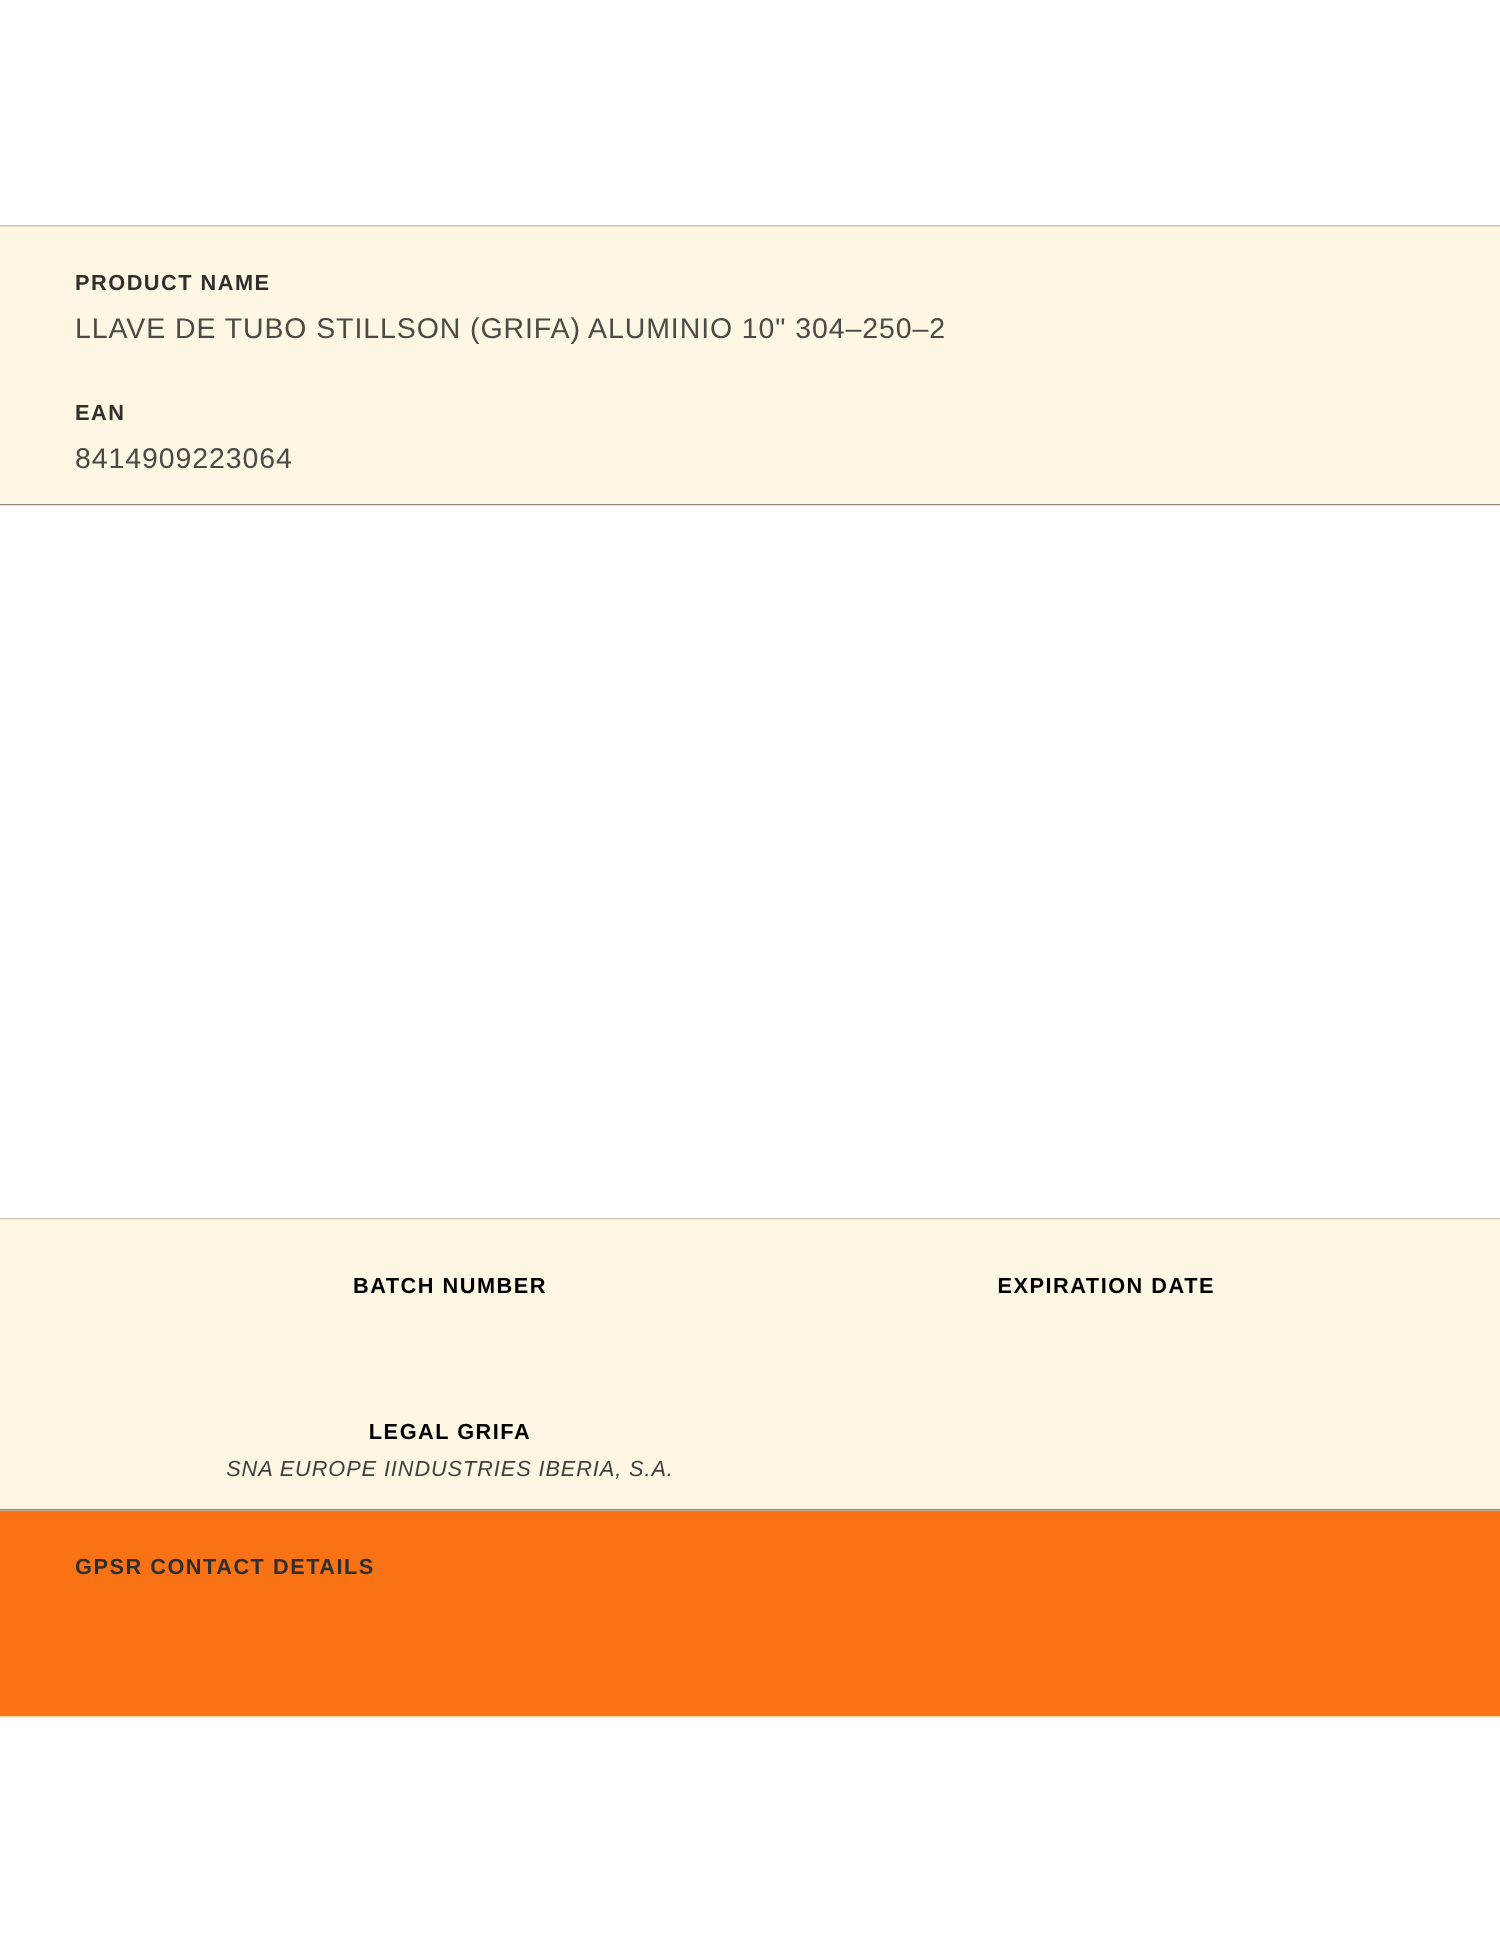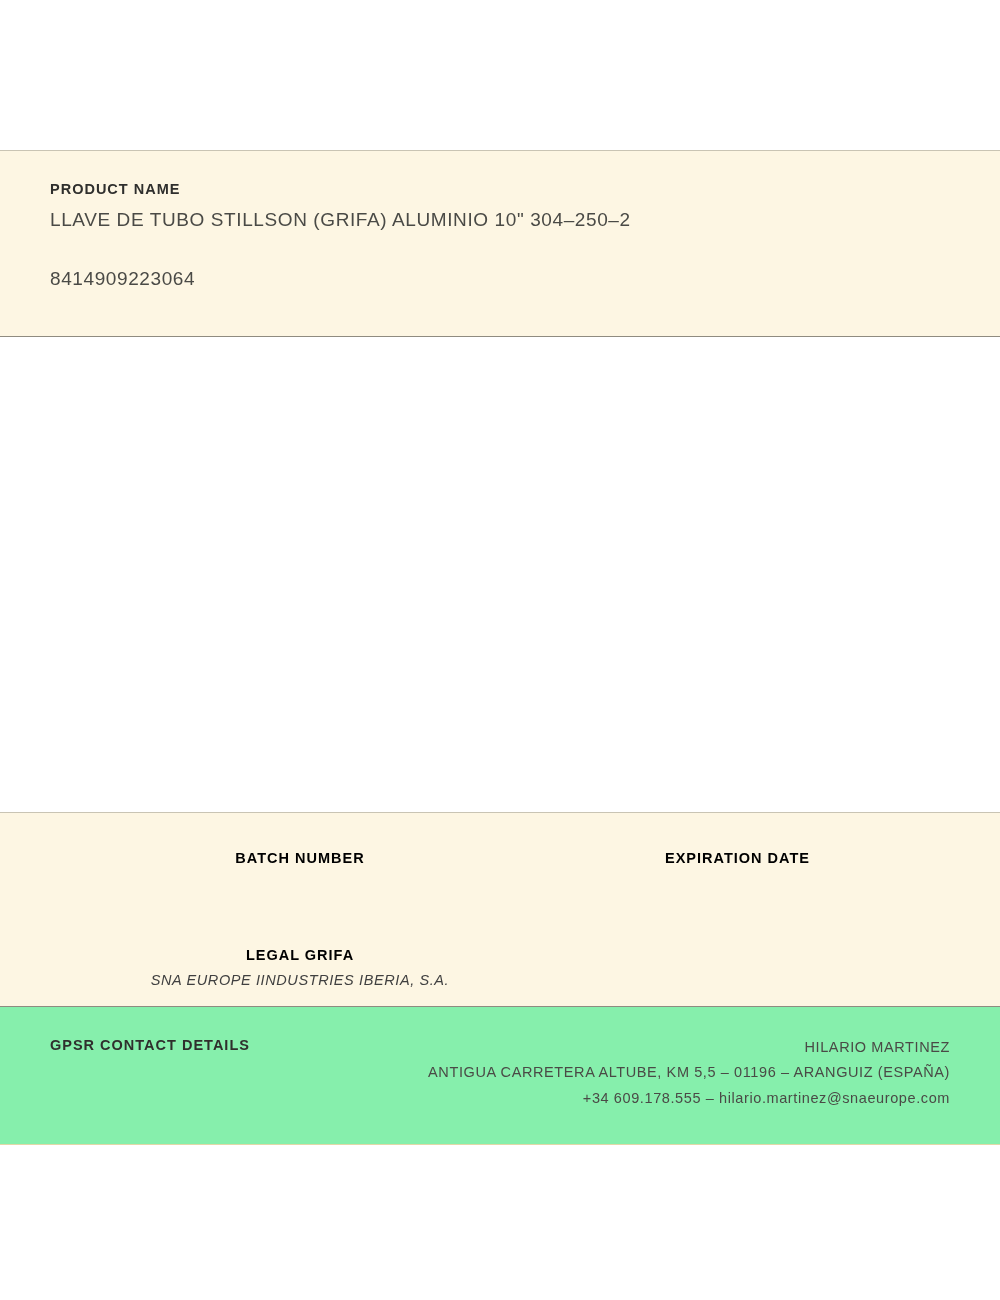--- a/index.html
+++ b/index.html
@@ -118,21 +118,21 @@
     font-style: italic;
   }
 
   .cell-right .col-head,
   .cell-right .col-val {
     margin-left: 65px;
   }
 
   
   .block-gpsr {
-    background: #86efac;
+    background: #f97316;
     height: 138px;
     box-sizing: border-box;
     padding: 28px 50px 0 50px;
     display: flex;
     justify-content: space-between;
     align-items: flex-start;
     border-bottom: 1px solid #e2d8a8;
   }
 
   .gpsr-label {
@@ -166,20 +166,21 @@
 <div class="page">
 
   <div class="spacer-top"></div>
 
   <section class="block-identity">
     <div class="field-group">
       <div class="field-label">PRODUCT NAME</div>
       <div class="field-value">LLAVE DE TUBO STILLSON (GRIFA) ALUMINIO 10" 304–250–2</div>
     </div>
     <div class="field-group">
+      <div class="field-label">EAN</div>
       <div class="field-value">8414909223064</div>
     </div>
   </section>
 
   <section class="block-empty"></section>
 
   <section class="block-batch">
     <div class="batch-row row-one">
       <div class="cell cell-left">
         <div class="col-head">BATCH NUMBER</div>
@@ -193,22 +194,17 @@
     <div class="batch-row row-two">
       <div class="cell cell-left">
         <div class="col-head">LEGAL GRIFA</div>
         <div class="col-val">SNA EUROPE IINDUSTRIES IBERIA, S.A.</div>
       </div>
     </div>
   </section>
 
   <section class="block-gpsr">
     <div class="gpsr-label">GPSR CONTACT DETAILS</div>
-    <div class="gpsr-lines">
-      <div>HILARIO MARTINEZ</div>
-      <div>ANTIGUA CARRETERA ALTUBE, KM 5,5 – 01196 – ARANGUIZ (ESPAÑA)</div>
-      <div>+34 609.178.555 – hilario.martinez@snaeurope.com</div>
-    </div>
   </section>
 
   <div class="spacer-bottom"></div>
 
 </div>
 
 </body></html>

